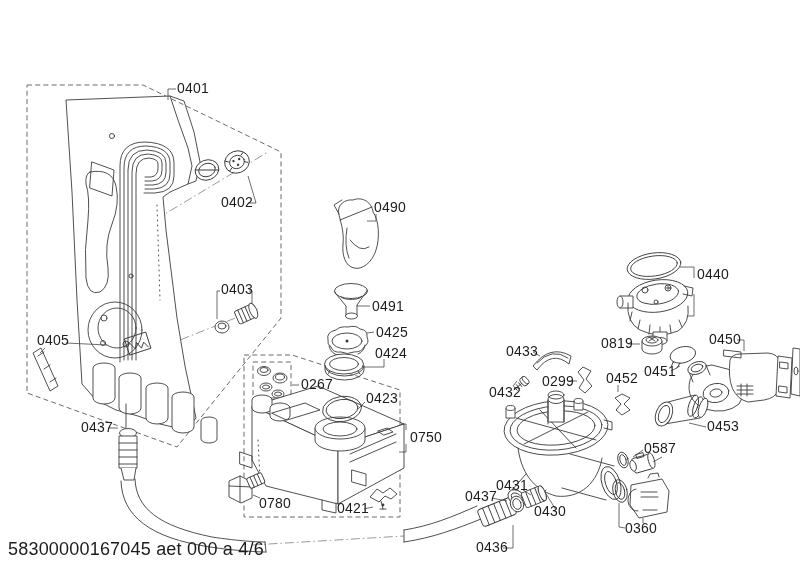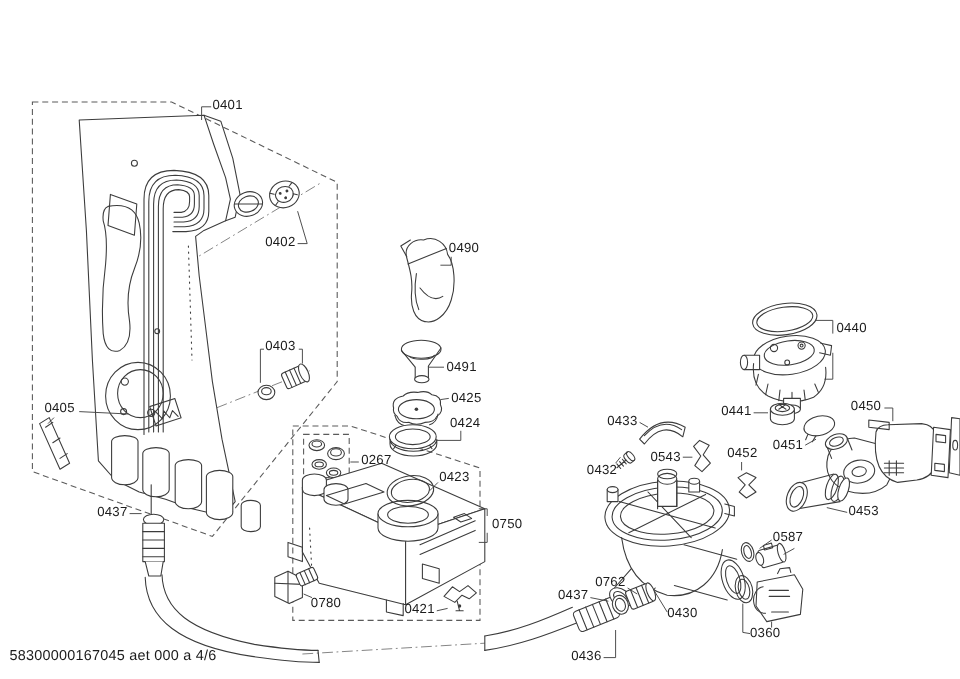--- a/index.html
+++ b/index.html
@@ -1,21 +1,21 @@
 <!DOCTYPE html>
 <html><head>
 <meta charset="utf-8">
 <style>
   html,body{margin:0;padding:0;background:#ffffff;}
   .stage{position:relative;width:800px;height:566px;background:#fff;overflow:hidden;
          font-family:"Liberation Sans",sans-serif;}
   .stage svg{position:absolute;left:0;top:0;}
-  .plabel{position:absolute;font-size:11px;line-height:13px;color:#1c1c1c;
+  .plabel{position:absolute;font-size:14px;line-height:13px;color:#1c1c1c;
           letter-spacing:.2px;white-space:nowrap;}
-  .footer{position:absolute;left:8px;top:539px;font-size:12px;color:#1c1c1c;
+  .footer{position:absolute;left:8px;top:539px;font-size:18px;color:#1c1c1c;
           letter-spacing:.2px;white-space:nowrap;}
   .s  {stroke:#3c3c3c;fill:none;stroke-width:.9;stroke-linecap:round;stroke-linejoin:round;}
   .sw {stroke:#3c3c3c;fill:#ffffff;stroke-width:.9;stroke-linejoin:round;}
   .dsh{stroke:#5a5a5a;fill:none;stroke-width:.9;stroke-dasharray:5 3.2;}
   .cl {stroke:#777777;fill:none;stroke-width:.75;stroke-dasharray:9 3 1.5 3;}
   .ld {stroke:#474747;fill:none;stroke-width:.8;}
   .dot{fill:#3c3c3c;}
 </style>
 </head>
 <body>
@@ -401,29 +401,29 @@
   <div class="plabel" style="left:372px;top:300px">0491</div>
   <div class="plabel" style="left:376px;top:326px">0425</div>
   <div class="plabel" style="left:375px;top:347px">0424</div>
   <div class="plabel" style="left:301px;top:378px">0267</div>
   <div class="plabel" style="left:366px;top:392px">0423</div>
   <div class="plabel" style="left:410px;top:431px">0750</div>
   <div class="plabel" style="left:337px;top:502px">0421</div>
   <div class="plabel" style="left:259px;top:497px">0780</div>
   <div class="plabel" style="left:81px;top:421px">0437</div>
   <div class="plabel" style="left:506px;top:345px">0433</div>
-  <div class="plabel" style="left:542px;top:375px">0543</div>
+  <div class="plabel" style="left:542px;top:375px">0299</div>
   <div class="plabel" style="left:489px;top:386px">0432</div>
   <div class="plabel" style="left:606px;top:372px">0452</div>
-  <div class="plabel" style="left:601px;top:337px">0441</div>
+  <div class="plabel" style="left:601px;top:337px">0819</div>
   <div class="plabel" style="left:697px;top:268px">0440</div>
   <div class="plabel" style="left:644px;top:365px">0451</div>
   <div class="plabel" style="left:709px;top:333px">0450</div>
   <div class="plabel" style="left:707px;top:420px">0453</div>
   <div class="plabel" style="left:644px;top:442px">0587</div>
   <div class="plabel" style="left:625px;top:522px">0360</div>
-  <div class="plabel" style="left:556px;top:505px">0430</div>
-  <div class="plabel" style="left:496px;top:479px">0762</div>
+  <div class="plabel" style="left:534px;top:505px">0430</div>
+  <div class="plabel" style="left:496px;top:479px">0431</div>
   <div class="plabel" style="left:465px;top:490px">0437</div>
   <div class="plabel" style="left:476px;top:541px">0436</div>
 
   <div class="footer">58300000167045 aet 000 a 4/6</div>
 </div>
 
 </body></html>

